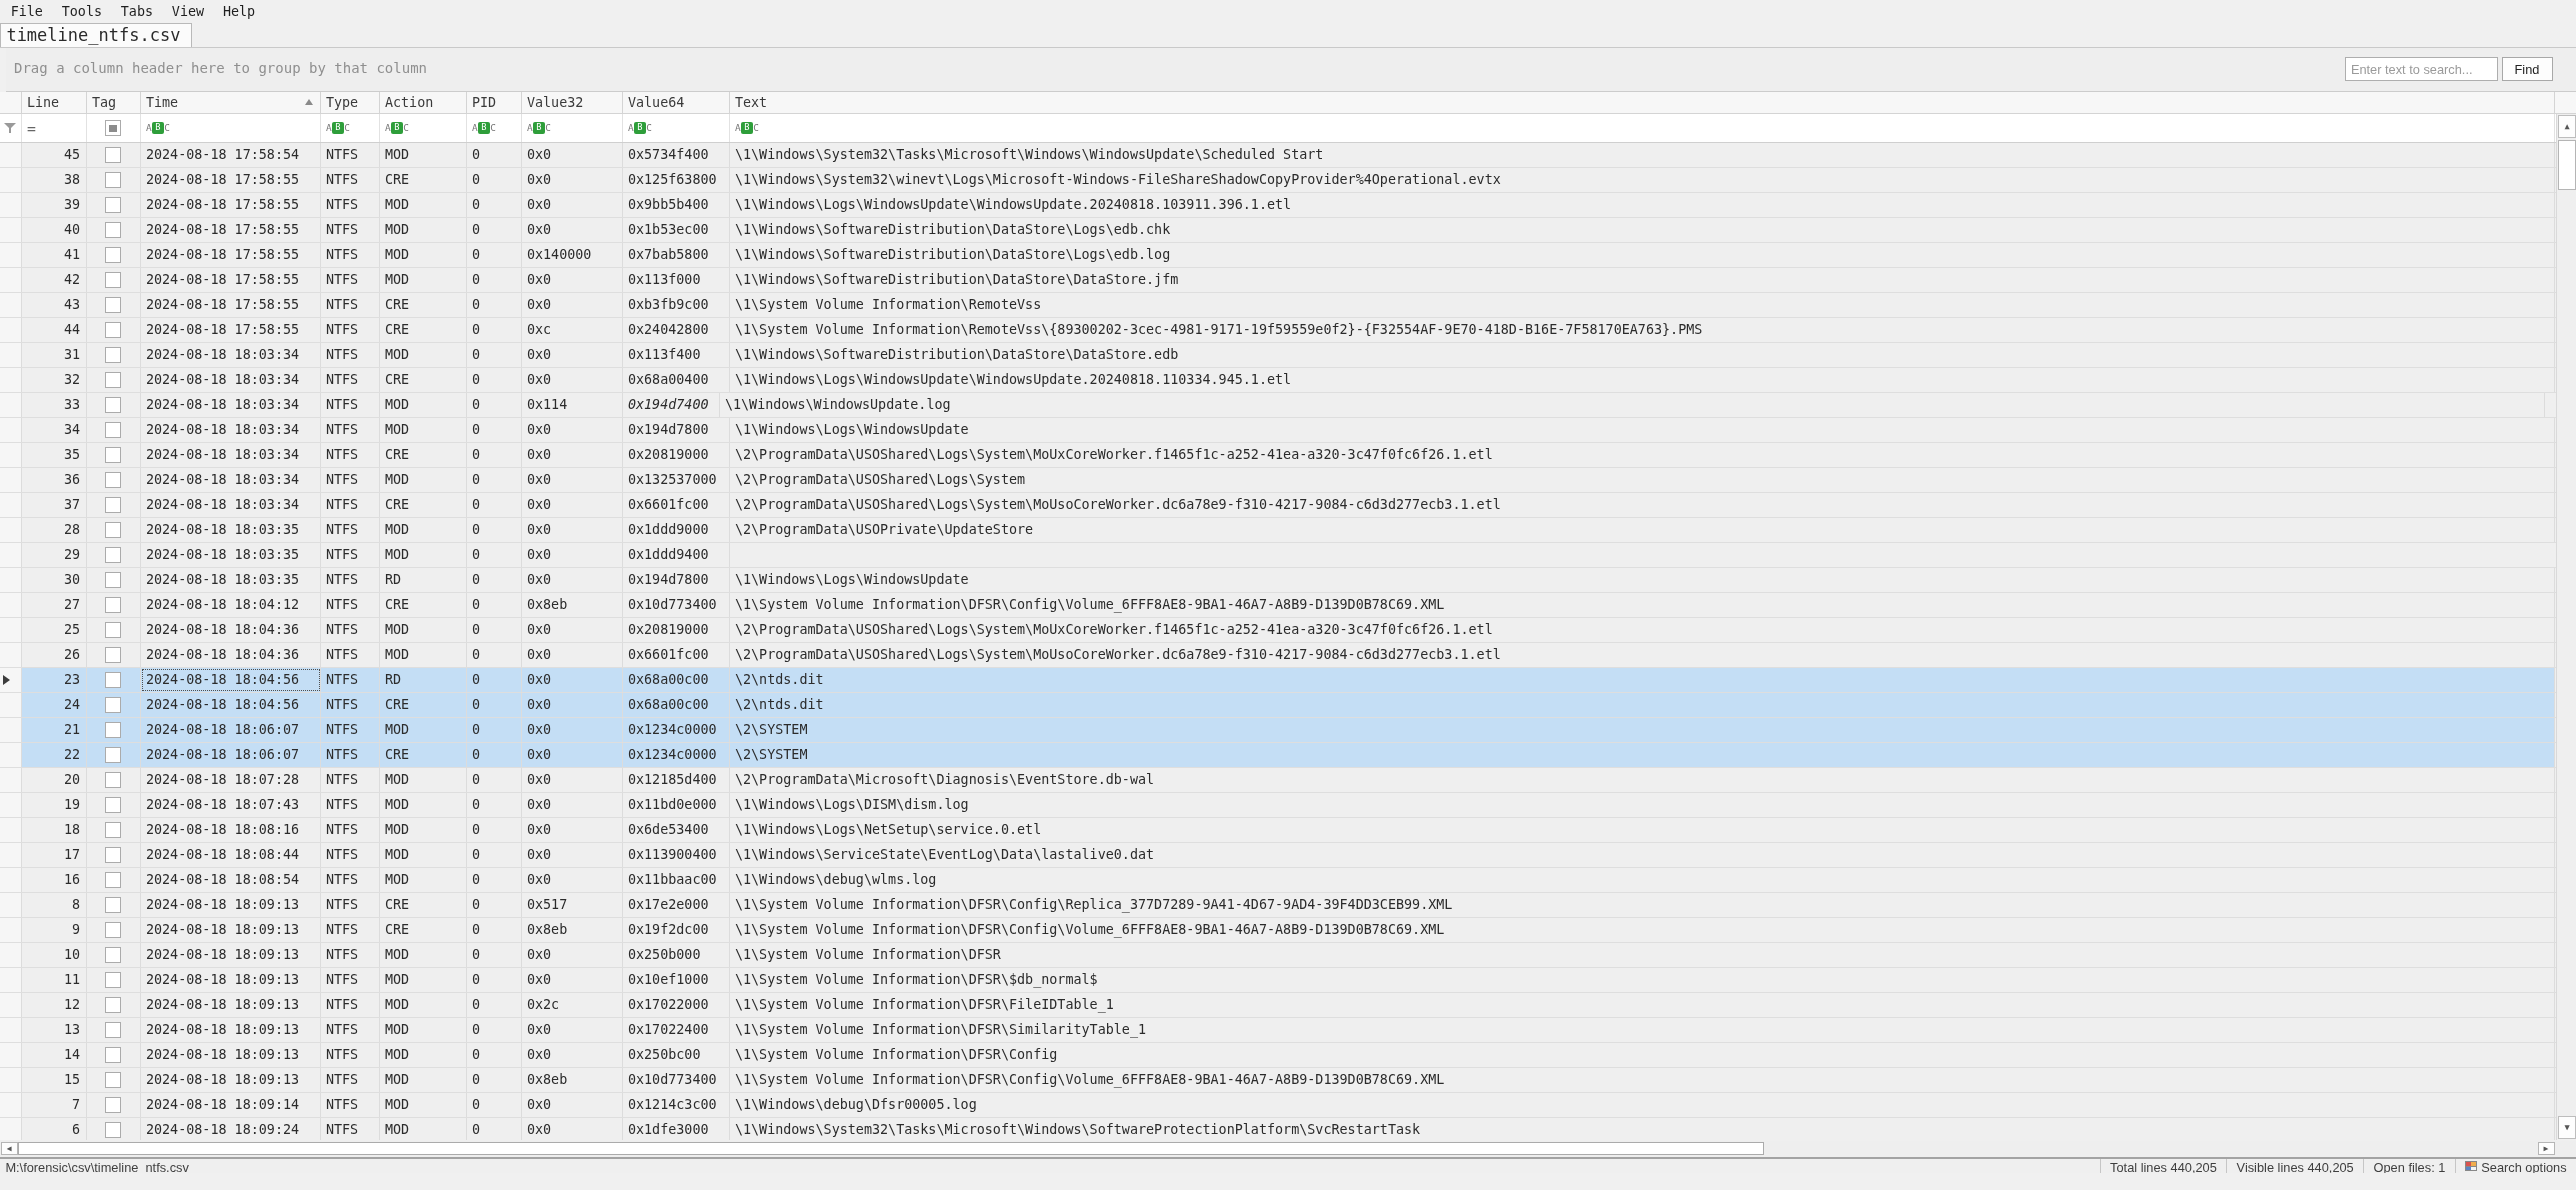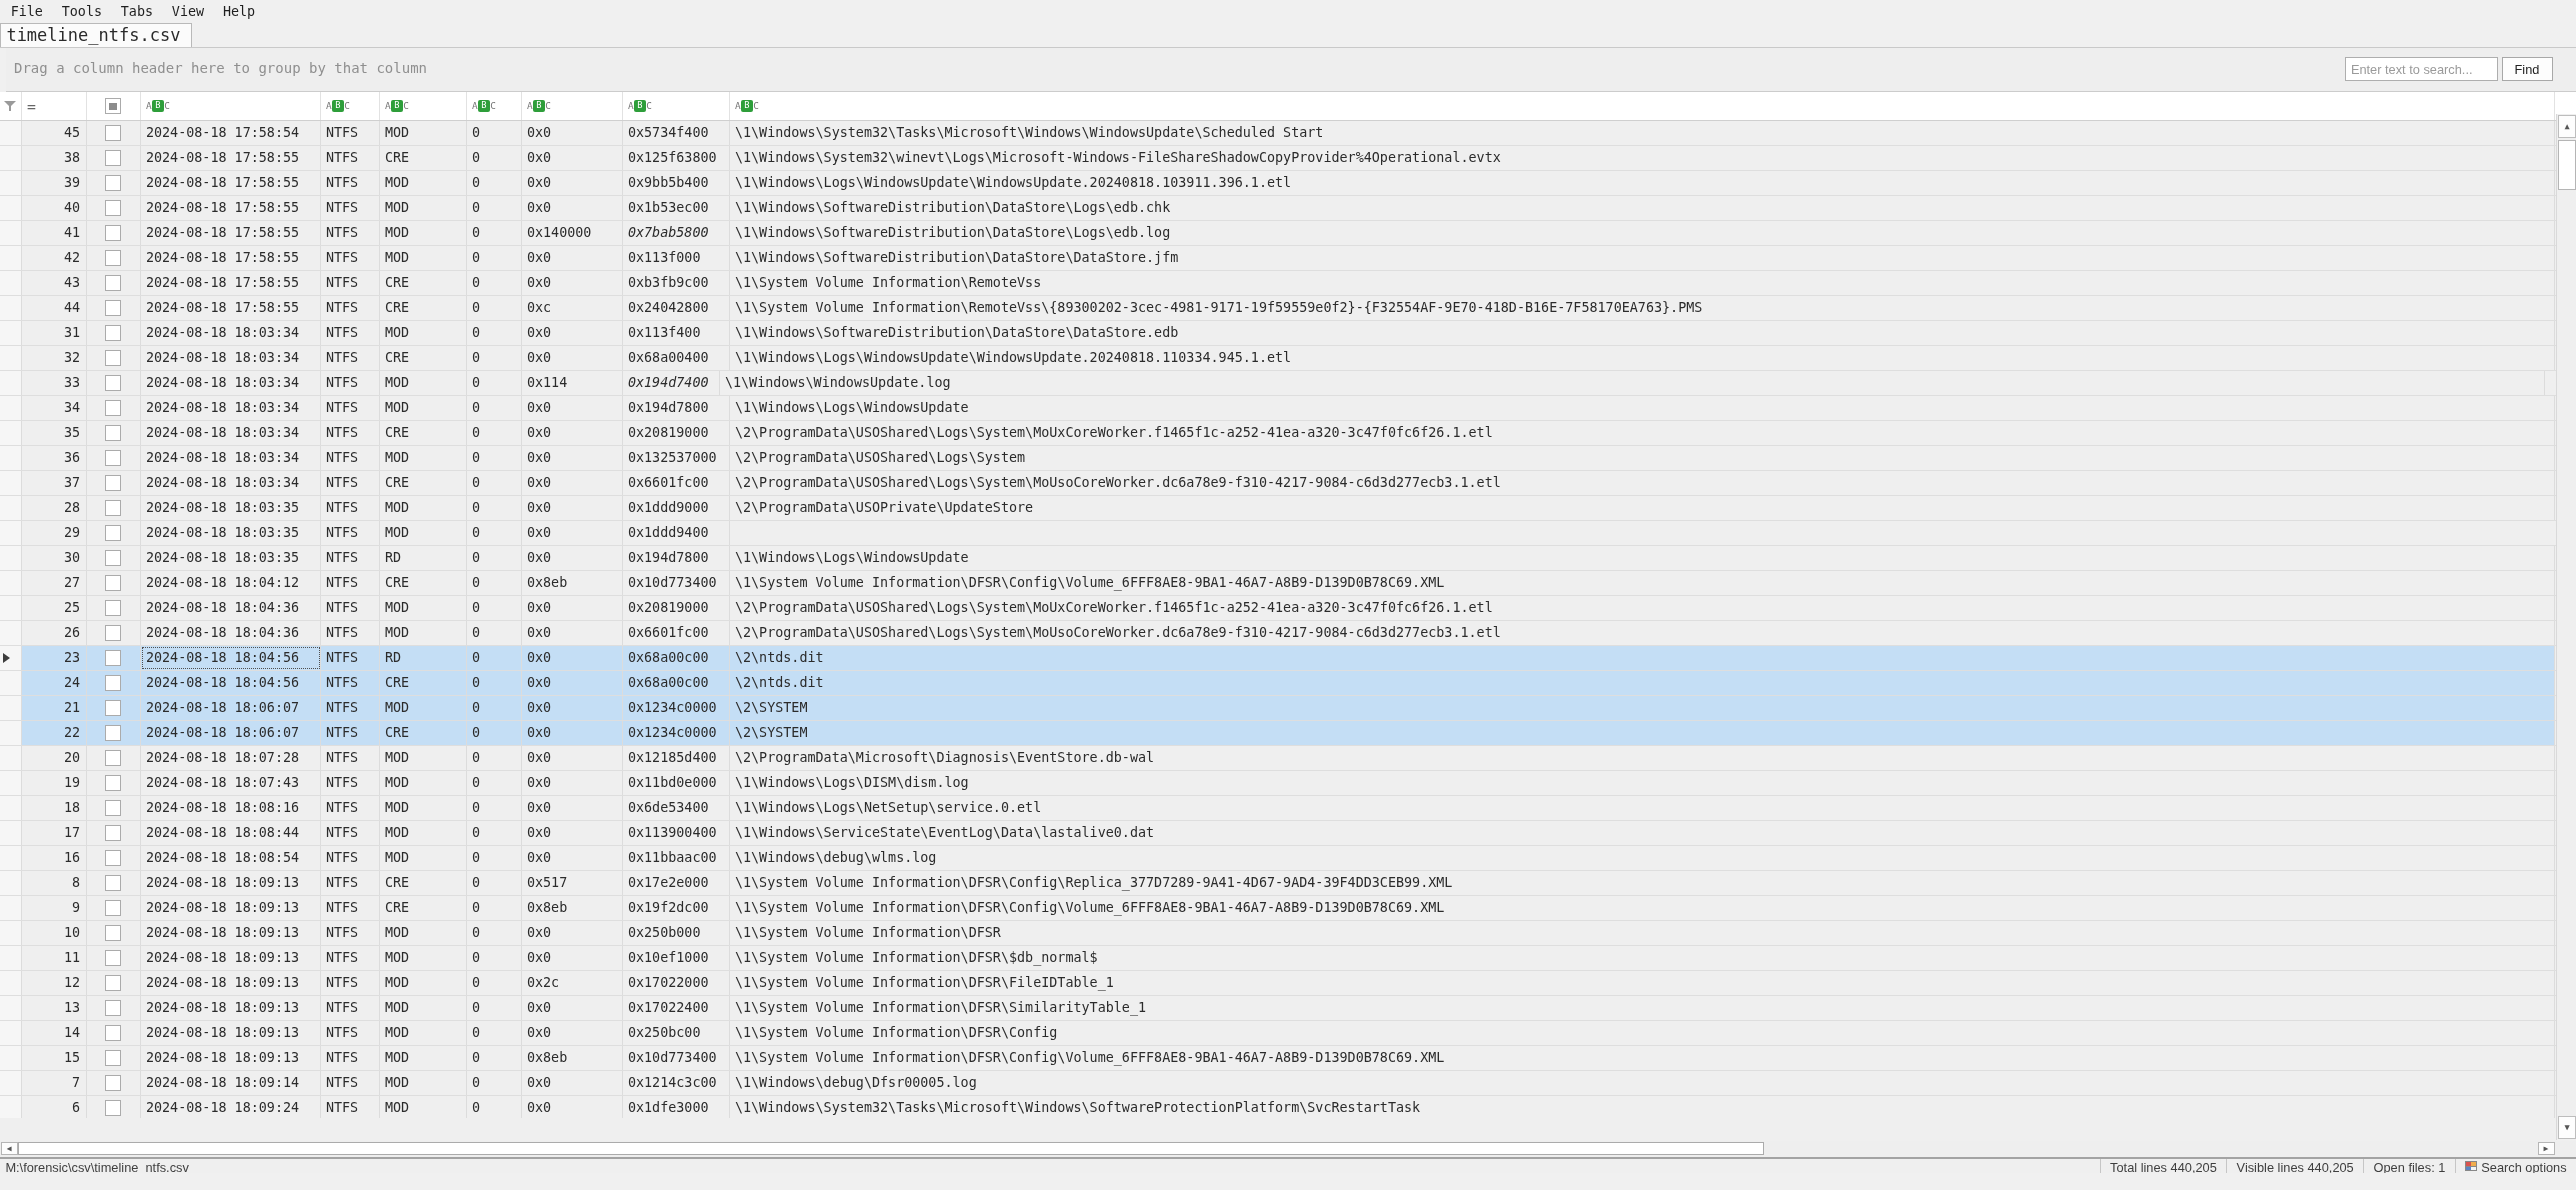--- a/index.html
+++ b/index.html
@@ -132,20 +132,32 @@
 
   <div class="grouppanel">
     <span class="group-hint">Drag a column header here to group by that column</span>
     <div class="searcharea">
       <input class="search-input" placeholder="Enter text to search..." style="">
       <button class="find-btn">Find</button>
     </div>
   </div>
 
   <div class="grid">
+    <div class="hdr-row" id="hdr-row">
+        <div class="hdr-cell" style="width: 21.5px; padding: 0px;"></div>
+        <div class="hdr-cell" style="width: 65px;">Line</div>
+        <div class="hdr-cell" style="width: 54px;">Tag</div>
+        <div class="hdr-cell" style="width: 180px;">Time<span class="sort-arrow"></span></div>
+        <div class="hdr-cell" style="width: 59px;">Type</div>
+        <div class="hdr-cell" style="width: 87px;">Action</div>
+        <div class="hdr-cell" style="width: 55px;">PID</div>
+        <div class="hdr-cell" style="width: 101px;">Value32</div>
+        <div class="hdr-cell" style="width: 107px;">Value64</div>
+        <div class="hdr-cell" style="width: 1825px;">Text</div>
+      </div>
     <div class="flt-row" id="flt-row">
         <div class="flt-cell" style="width: 21.5px; padding-left: 2.7px;">
           <div class="funnel"></div>
         </div>
         <div class="flt-cell" style="width: 65px;">=</div>
         <div class="flt-cell" style="width: 54px; justify-content: center; padding-left: 0px;">
           <div class="checkbox ind"></div>
         </div>
         <div class="flt-cell" style="width: 180px;">
           <div class="abc">
@@ -258,21 +270,21 @@
           <div class="cell c-ind" style="width: 21.5px;"></div>
           <div class="cell r" style="width: 65px;">41</div>
           <div class="cell c-tag" style="width: 54px;">
             <div class="checkbox"></div>
           </div>
           <div class="cell" style="width: 180px;">2024-08-18 17:58:55</div>
           <div class="cell" style="width: 59px;">NTFS</div>
           <div class="cell" style="width: 87px;">MOD</div>
           <div class="cell" style="width: 55px;">0</div>
           <div class="cell" style="width: 101px;">0x140000</div>
-          <div class="cell" style="width: 107px; font-style: italic;">0x7bab5800</div>
+          <div class="cell" style="width: 107px;">0x7bab5800</div>
           <div class="cell" style="width: 1825px;">\1\Windows\SoftwareDistribution\DataStore\Logs\edb.log</div>
         </div>
         <div class="row">
           <div class="cell c-ind" style="width: 21.5px;"></div>
           <div class="cell r" style="width: 65px;">42</div>
           <div class="cell c-tag" style="width: 54px;">
             <div class="checkbox"></div>
           </div>
           <div class="cell" style="width: 180px;">2024-08-18 17:58:55</div>
           <div class="cell" style="width: 59px;">NTFS</div>

